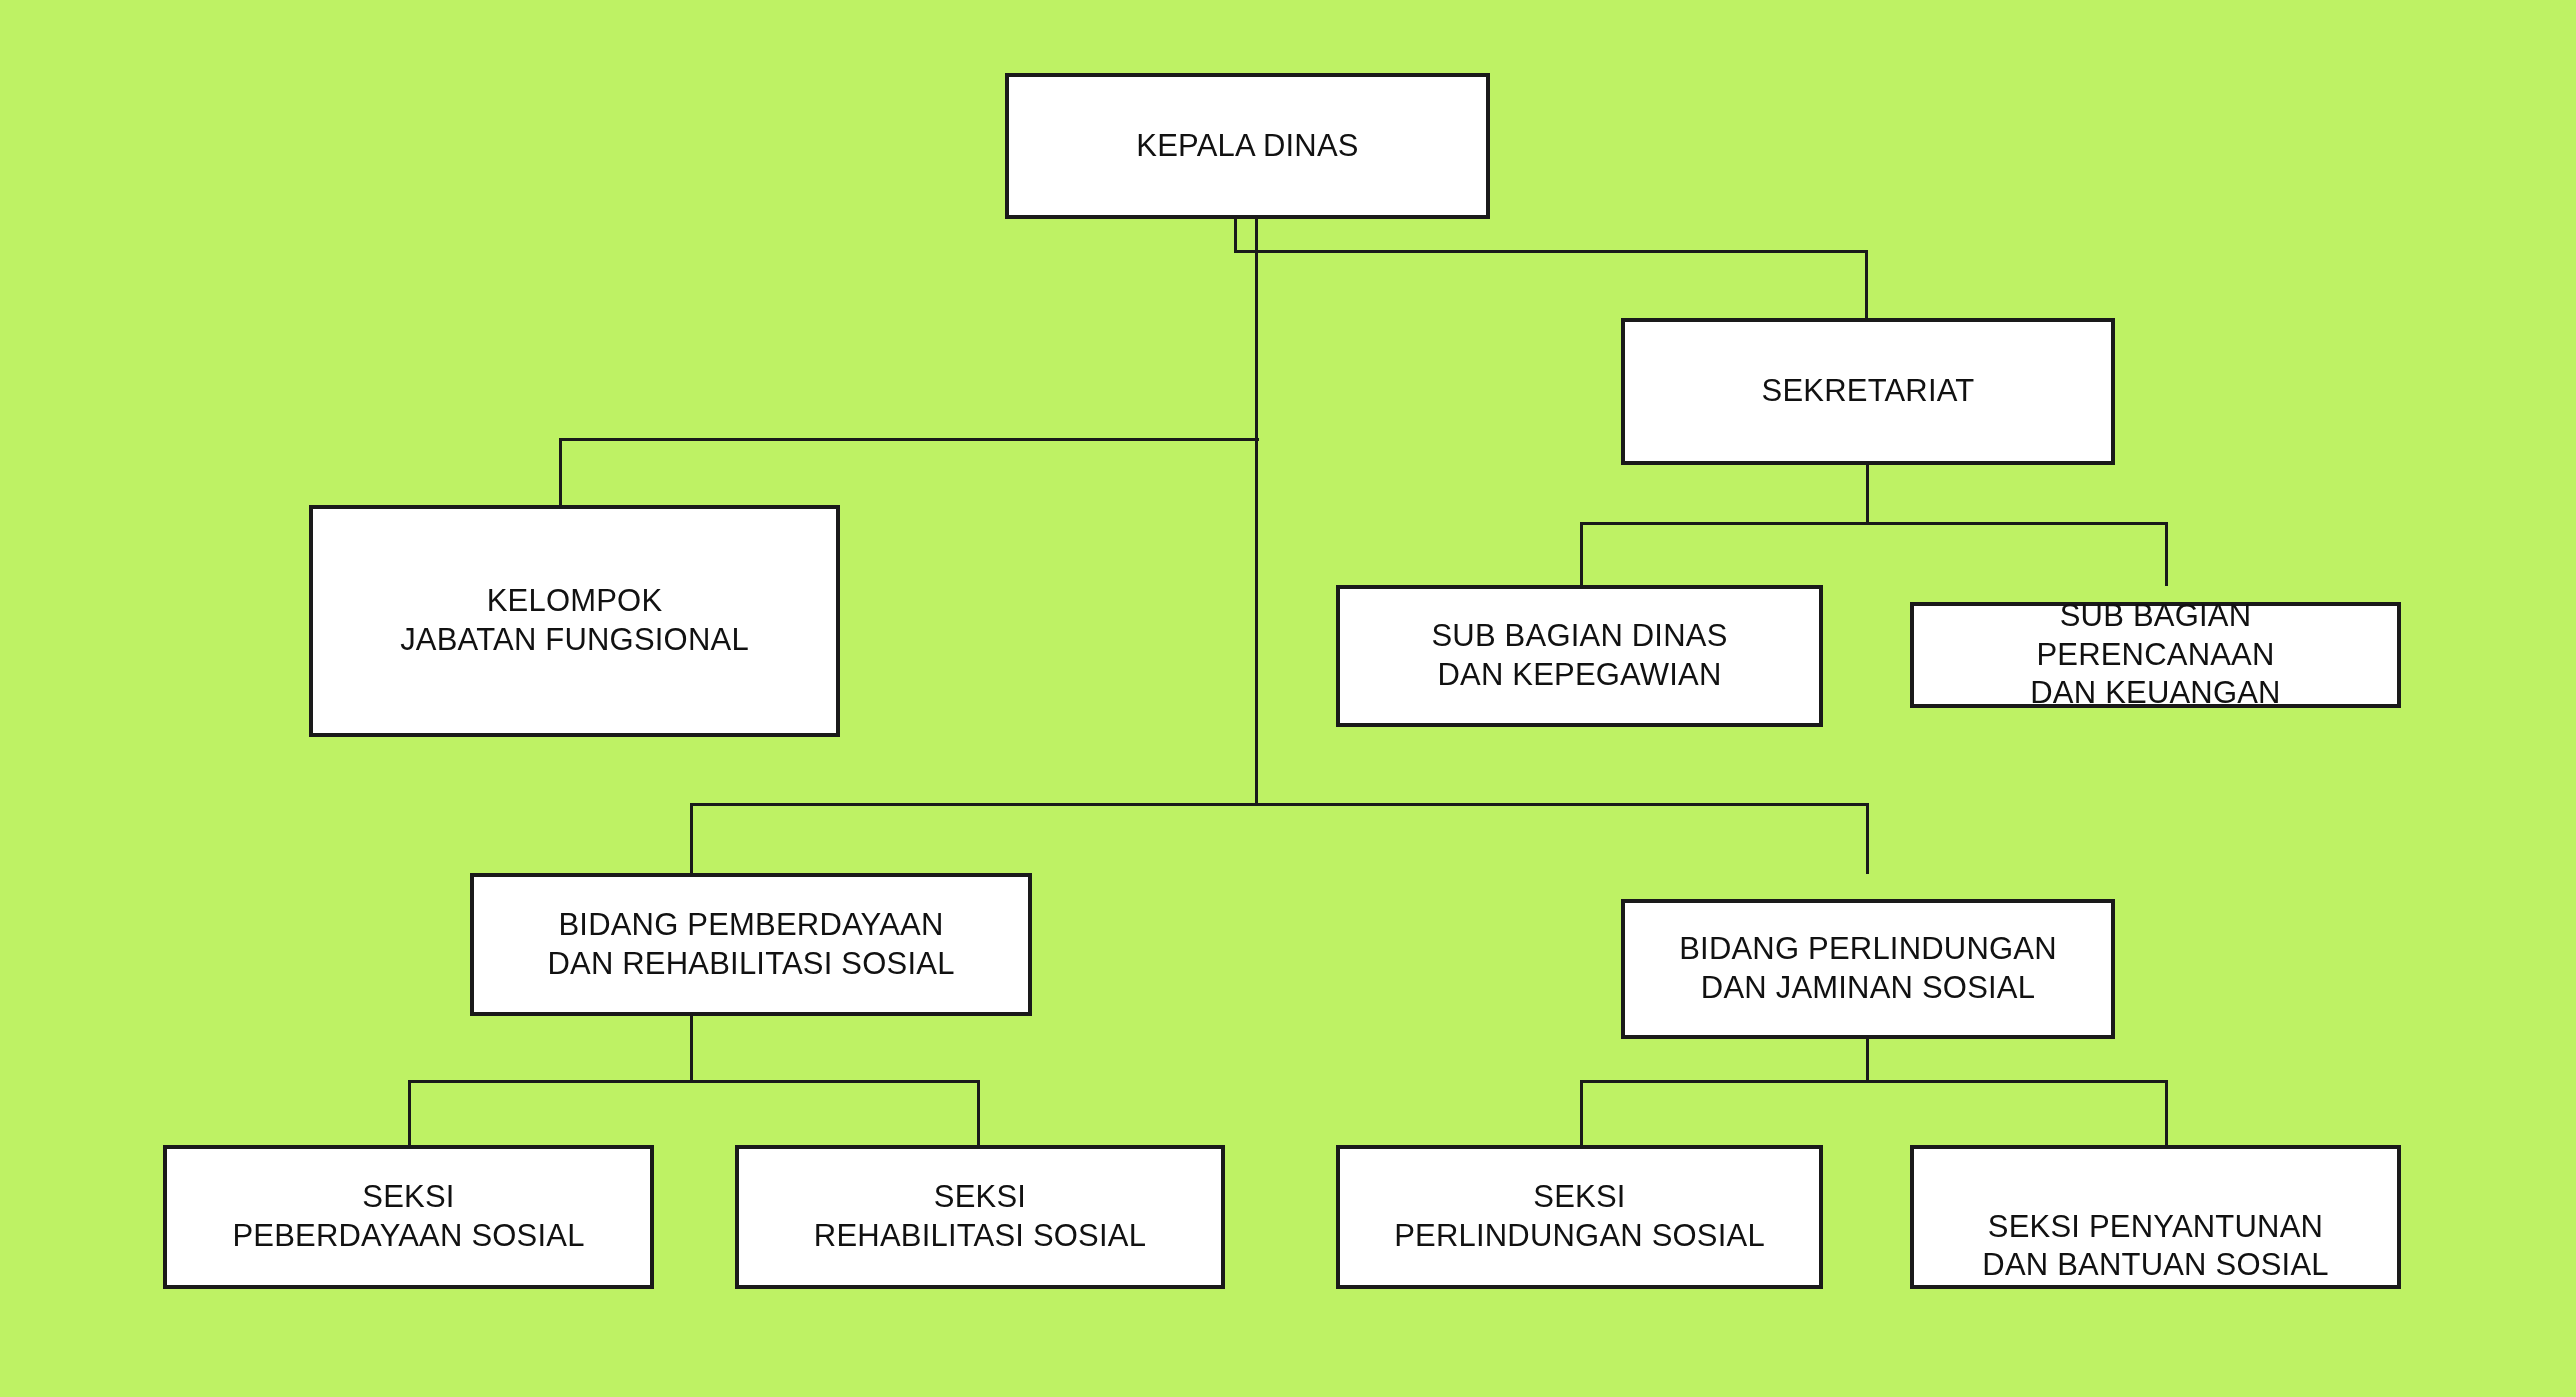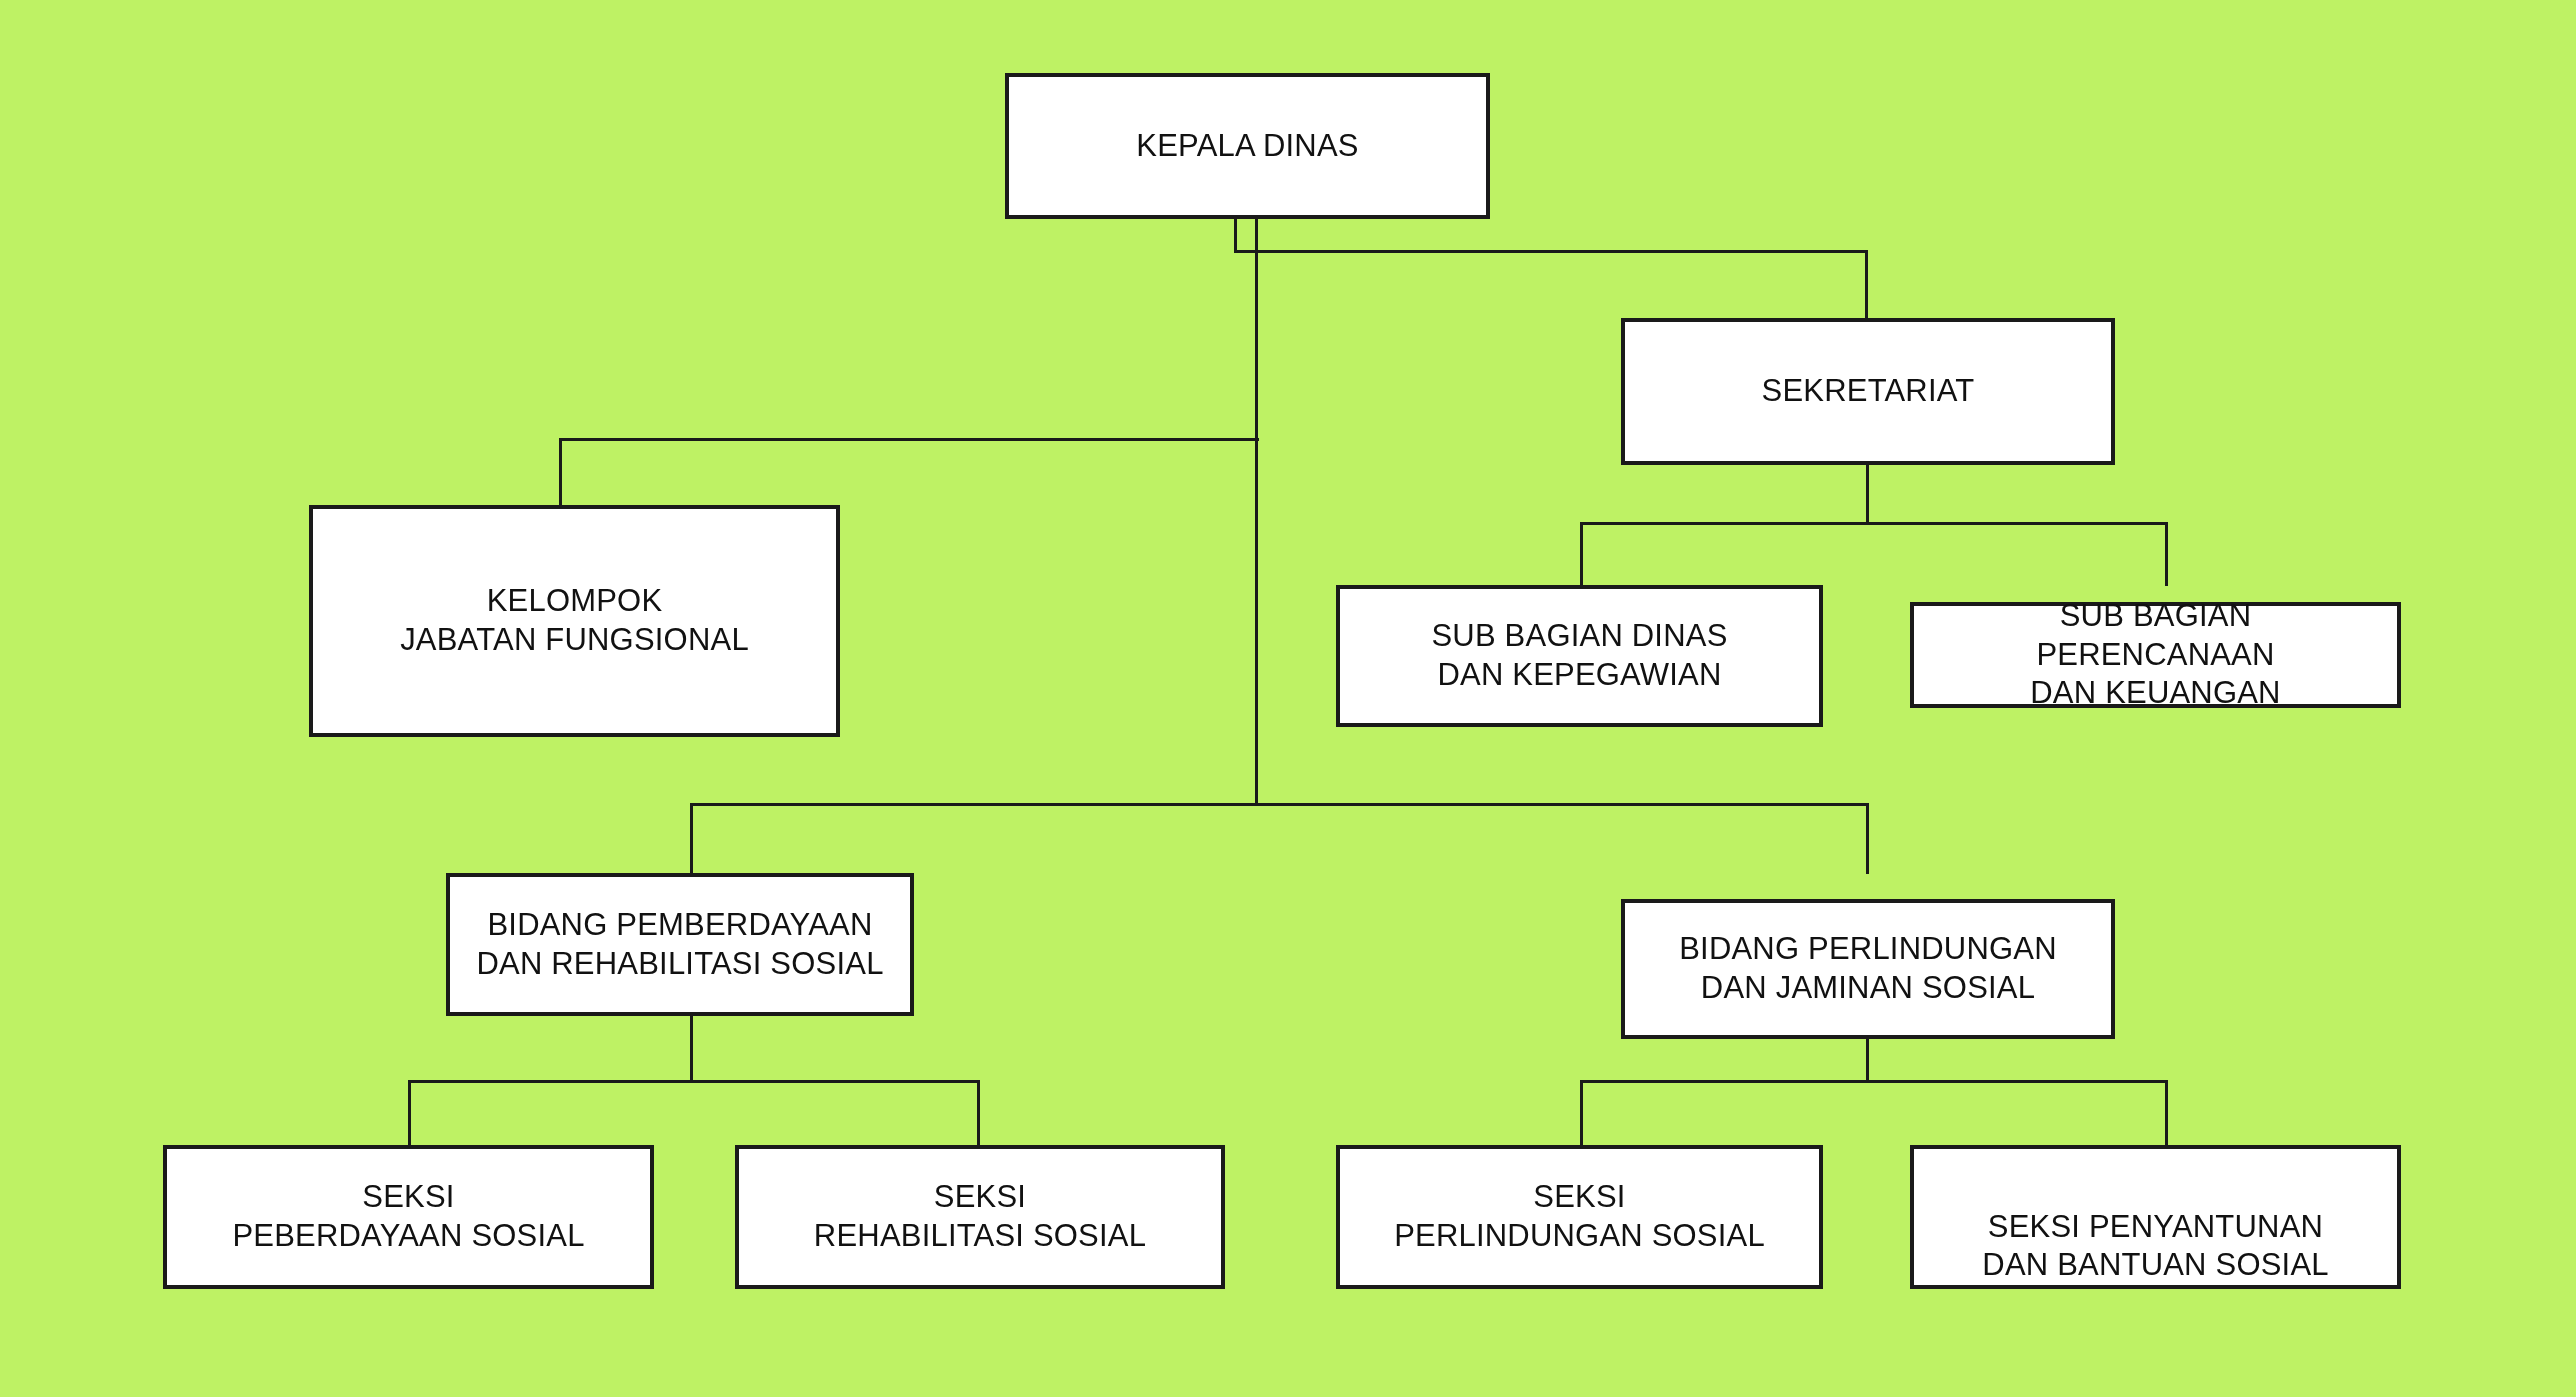--- a/index.html
+++ b/index.html
@@ -94,21 +94,21 @@
     <span class="node-label">SUB BAGIAN DINAS
 DAN KEPEGAWIAN</span>
   </div>
 
   <div class="node" style="left:1910px; top:593px; width:491px; height:106px;margin-top:9px;">
     <span class="node-label">SUB BAGIAN
 PERENCANAAN
 DAN KEUANGAN</span>
   </div>
 
-  <div class="node" style="left:446px; top:873px; width:468px; height:143px;">
+  <div class="node" style="left:470px; top:873px; width:562px; height:143px;">
     <span class="node-label">BIDANG PEMBERDAYAAN
 DAN REHABILITASI SOSIAL</span>
   </div>
 
   <div class="node" style="left:1621px; top:899px; width:494px; height:140px;">
     <span class="node-label">BIDANG PERLINDUNGAN
 DAN JAMINAN SOSIAL</span>
   </div>
 
   <div class="node" style="left:163px; top:1145px; width:491px; height:144px;">

